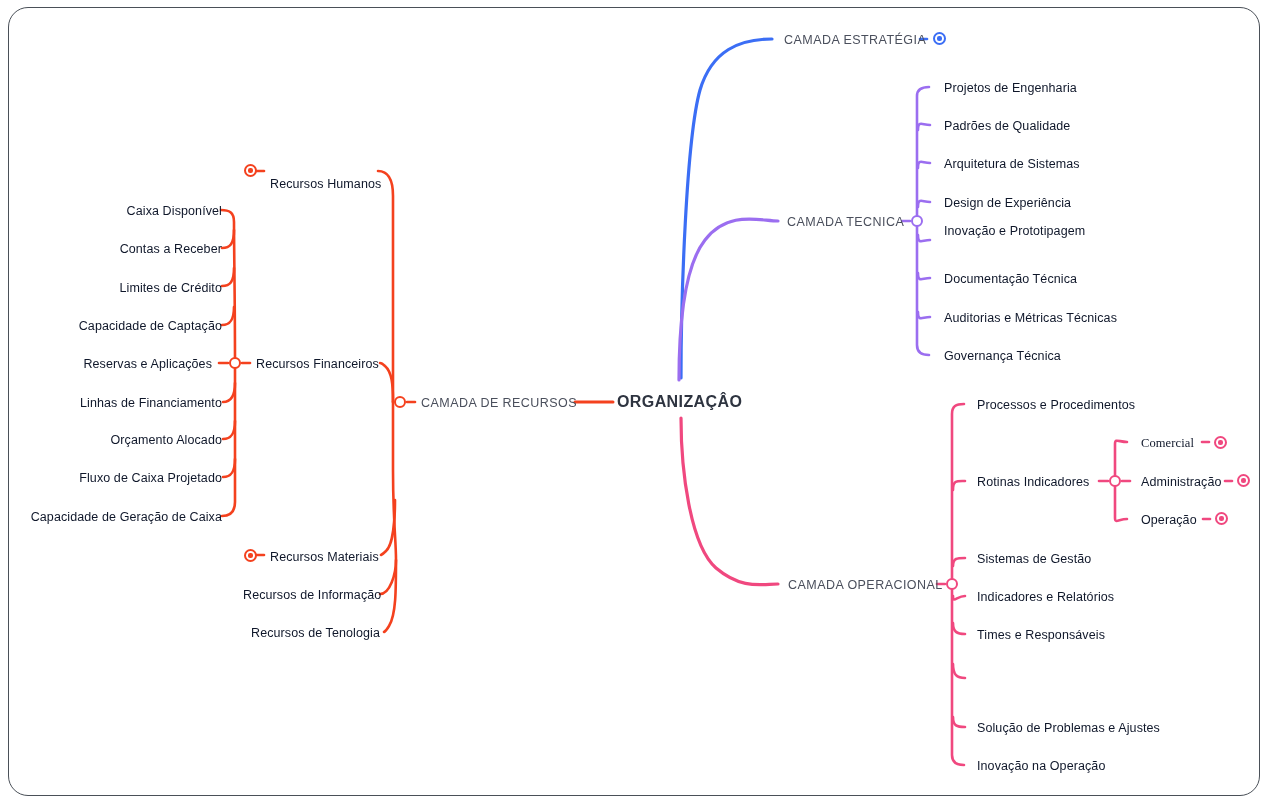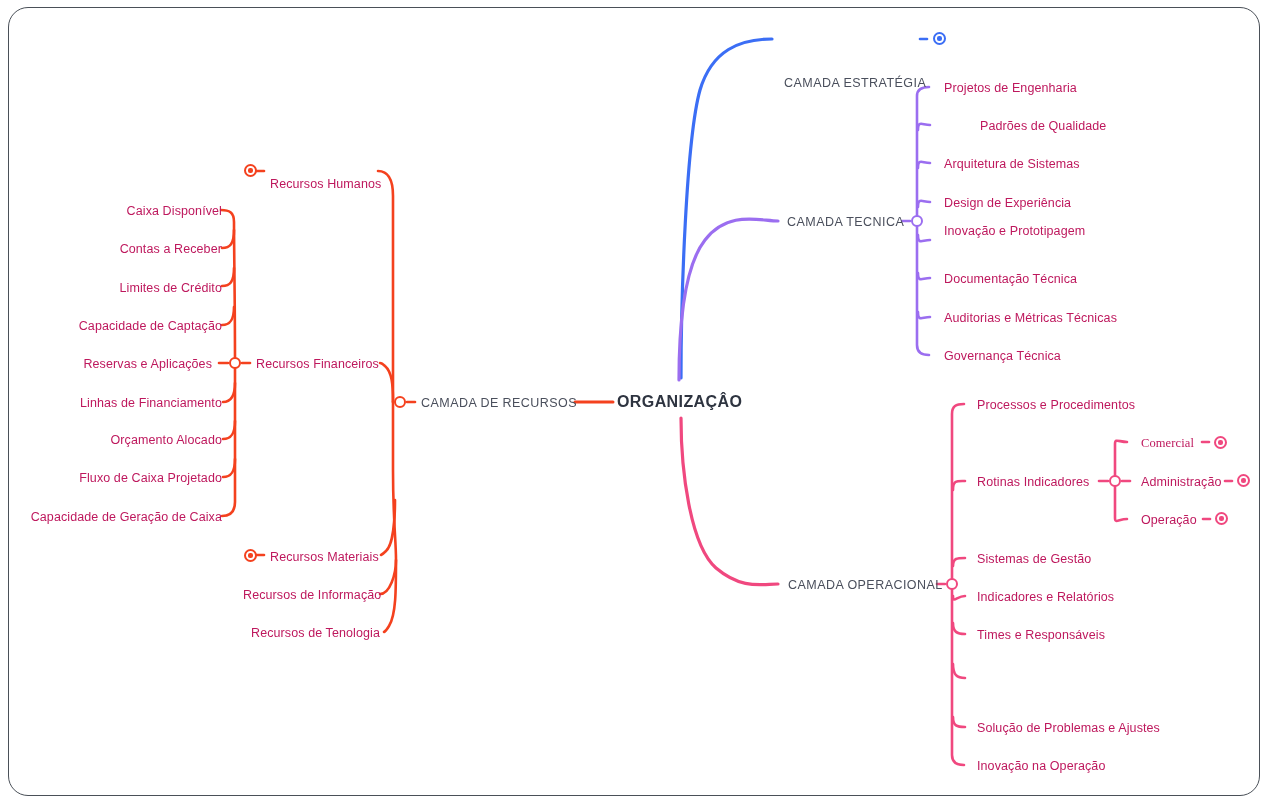--- a/index.html
+++ b/index.html
@@ -25,21 +25,21 @@
   }
   svg.wires{
     position:absolute;
     left:0; top:0;
     width:1270px; height:805px;
     pointer-events:none;
   }
   .lbl{
     position:absolute;
     font-size:12.5px;
-    color:#be185d;
+    color:#0f172a;
     letter-spacing:.1px;
     white-space:nowrap;
     line-height:1.35;
   }
   .lbl.wrap{white-space:normal;width:160px;}
   .lbl.r{text-align:right;}
   .lbl.caps{
     font-size:12.5px;
     letter-spacing:.45px;
     color:#4a4f5c;
@@ -180,28 +180,28 @@
   <div class="lbl r" style="left:22px; top:432px; width:200px;">Orçamento Alocado</div>
   <div class="lbl r" style="left:22px; top:470px; width:200px;">Fluxo de Caixa Projetado</div>
   <div class="lbl r" style="left:12px; top:509px; width:210px;">Capacidade de Geração de Caixa</div>
 
   <div class="nodeicon" style="left:244px; top:549px; color:#f4411e;"></div>
   <div class="lbl" style="left:270px; top:549px;">Recursos Materiais</div>
 
   <div class="lbl" style="left:243px; top:587px;">Recursos de Informação</div>
   <div class="lbl" style="left:251px; top:625px;">Recursos de Tenologia</div>
 
-  <div class="lbl caps" style="left:784px; top:32px;margin-top:43px;">CAMADA ESTRATÉGIA</div>
+  <div class="lbl caps" style="left:784px; top:32px;">CAMADA ESTRATÉGIA</div>
   <div class="nodeicon" style="left:933px; top:32px; color:#3b6ef5;"></div>
 
   <div class="lbl caps" style="left:787px; top:214px;">CAMADA TECNICA</div>
   <div class="junction" style="left:911px; top:215px; color:#9b6ef0;"></div>
 
   <div class="lbl" style="left:944px; top:80px;">Projetos de Engenharia</div>
-  <div class="lbl" style="left:944px; top:118px;margin-left:36px;">Padrões de Qualidade</div>
+  <div class="lbl" style="left:944px; top:118px;">Padrões de Qualidade</div>
   <div class="lbl" style="left:944px; top:156px;">Arquitetura de Sistemas</div>
   <div class="lbl" style="left:944px; top:195px;">Design de Experiência</div>
   <div class="lbl" style="left:944px; top:223px;">Inovação e Prototipagem</div>
   <div class="lbl" style="left:944px; top:271px;">Documentação Técnica</div>
   <div class="lbl" style="left:944px; top:310px;">Auditorias e Métricas Técnicas</div>
   <div class="lbl" style="left:944px; top:348px;">Governança Técnica</div>
 
   <div class="lbl caps" style="left:788px; top:577px;">CAMADA OPERACIONAL</div>
   <div class="junction" style="left:946px; top:578px; color:#f0487f;"></div>
 

